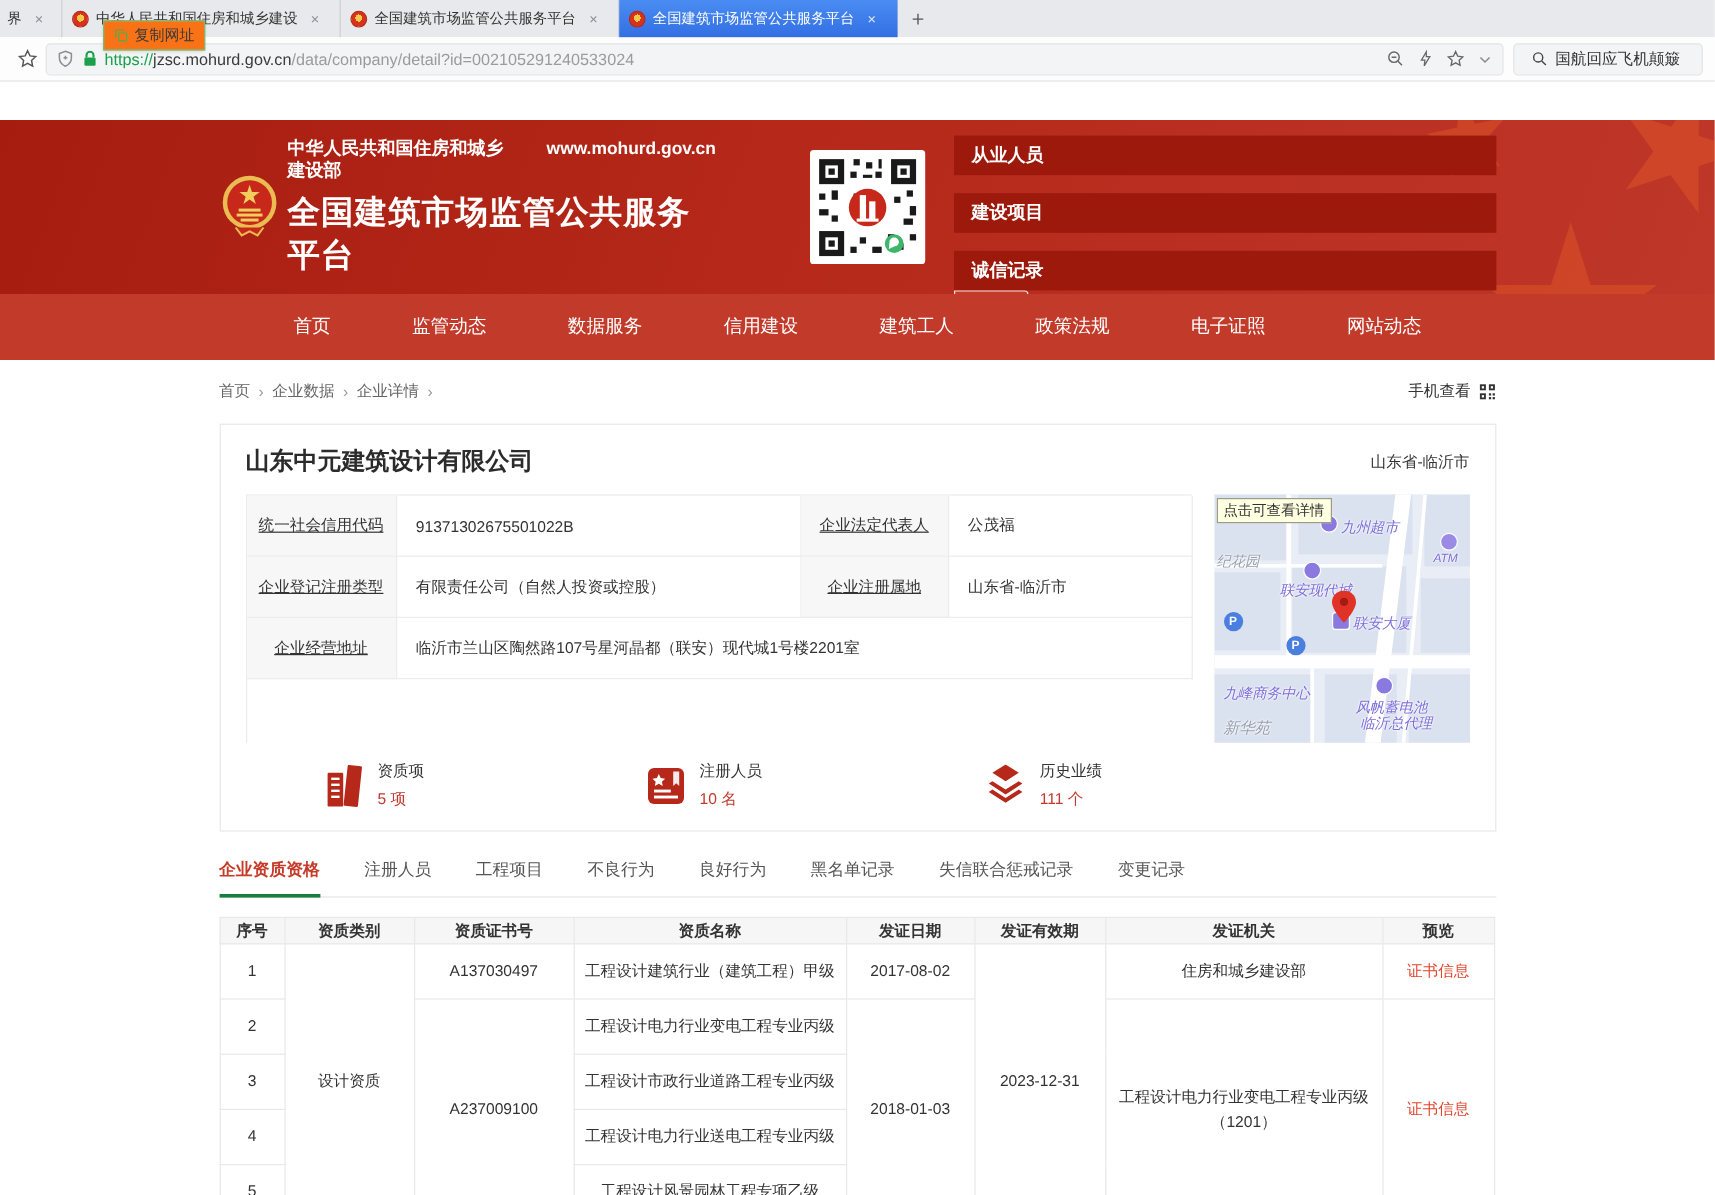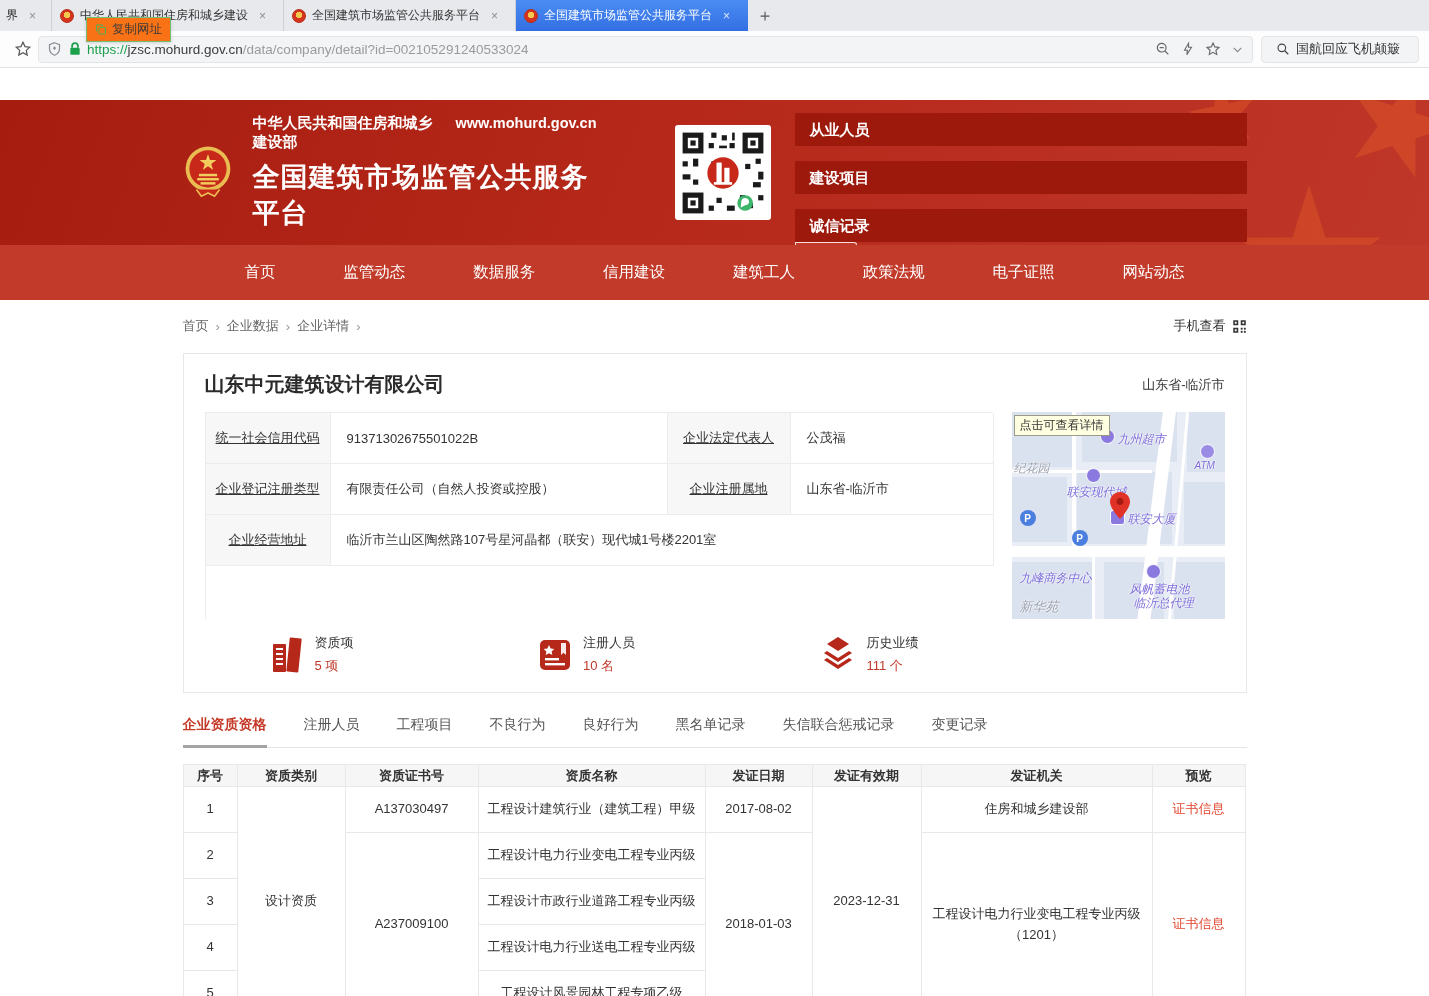--- a/index.html
+++ b/index.html
@@ -39,21 +39,21 @@
   
   .gap-top{height:32px;background:#fff;}
   .site-header{height:145px;background:linear-gradient(110deg,#a61d0f 0%,#b5281a 45%,#bf3729 100%);
        position:relative;overflow:hidden;}
   .deco-star{position:absolute;background:rgba(232,96,40,.38);
        clip-path:polygon(50% 0%,61% 35%,98% 35%,68% 57%,79% 91%,50% 70%,21% 91%,32% 57%,2% 35%,39% 35%);}
   .ds1{width:150px;height:150px;right:45px;top:85px;}
   .ds2{width:110px;height:110px;right:-25px;top:-30px;transform:rotate(18deg);}
   .ds3{width:70px;height:70px;right:170px;top:-20px;transform:rotate(-12deg);}
   .header-inner{width:1064px;margin:0 auto;position:relative;height:100%;display:flex;align-items:center;}
-  .logo-wrap{display:flex;align-items:center;gap:20px;}
+  .logo-wrap{display:flex;align-items:center;gap:7px;}
   .titles .l1{color:#fff;font-size:15px;font-weight:bold;display:flex;gap:22px;align-items:baseline;}
   .titles .l1 .site{font-size:14.5px;}
   .titles .l2{color:#fff;font-size:27px;font-weight:bold;letter-spacing:1px;margin-top:7px;}
   .qr-box{width:96px;height:95px;background:#fff;border-radius:3px;margin-left:78px;flex:0 0 auto;
        display:flex;align-items:center;justify-content:center;}
   .search-panel{width:452px;margin-left:24px;flex:0 0 auto;}
   .stabs{display:flex;gap:15px;flex-direction:column;}
   .stab{height:33px;line-height:33px;padding:0 15px;font-size:15px;font-weight:bold;color:#fff;
        background:#9c190c;cursor:pointer;white-space:nowrap;}
   .stab.active{background:#fff;color:#c0392b;}
@@ -102,21 +102,21 @@
        border:1px solid #fff;}
   .map-pin{position:absolute;z-index:7;}
 
   .stats{display:flex;justify-content:space-between;padding:15px 95px 17px 85px;width:830px;}
   .stat{display:flex;align-items:center;gap:10px;}
   .stat-txt .sl{font-size:13px;color:#333;}
   .stat-txt .sv{font-size:13px;color:#c0392b;margin-top:5px;}
 
   .dtabs{margin-top:23px;border-bottom:1px solid #e5e5e5;display:flex;gap:37px;font-size:14px;color:#555;}
   .dtab{padding-bottom:11px;cursor:pointer;white-space:nowrap;}
-  .dtab.active{color:#c53a28;font-weight:bold;border-bottom:3px solid #a3a3a3;margin-bottom:-1px;}
+  .dtab.active{color:#c53a28;font-weight:bold;border-bottom:3px solid #15803d;margin-bottom:-1px;}
 
   table.qual{width:1062px;border-collapse:collapse;margin-top:16px;table-layout:fixed;}
   table.qual th{background:#f6f6f6;border:1px solid #e8e8e8;height:22px;font-size:13px;color:#333;font-weight:bold;}
   table.qual td{border:1px solid #e8e8e8;height:46px;font-size:13px;color:#333;text-align:center;
        vertical-align:middle;padding:4px 6px;line-height:1.6;}
   .cert-link{color:#e1462f;cursor:pointer;}
 
   svg{display:block;}
 </style>
 </head>

